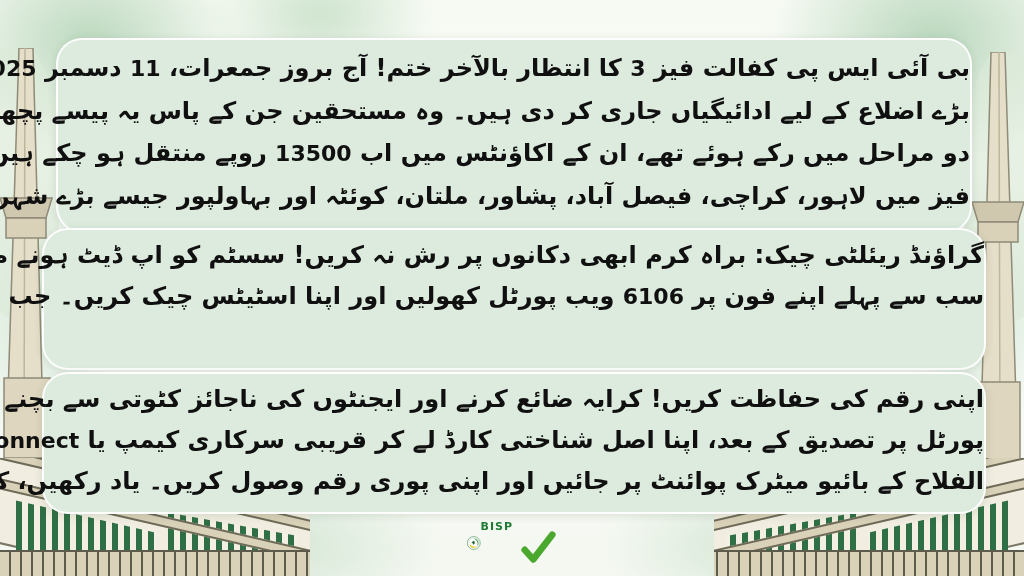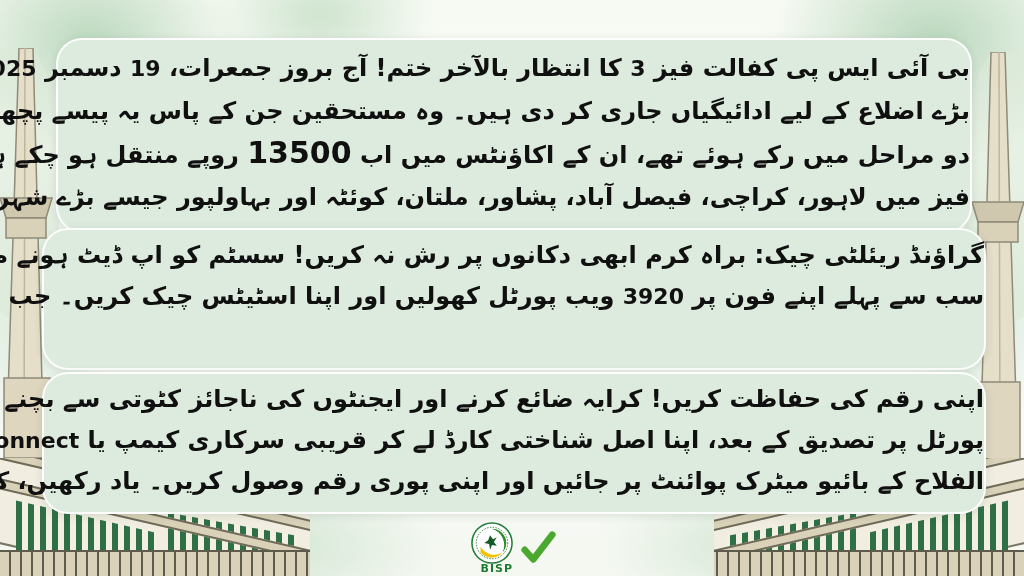--- a/index.html
+++ b/index.html
@@ -46,25 +46,25 @@
     font-weight:700;
   }
   .card1{left:56px;top:38px;width:912px;height:184px;padding-top:7px;font-size:24px;}
   .card1 .line{line-height:42px;}
   .card2{left:42px;top:228px;width:940px;height:133px;padding-top:5px;font-size:24px;}
   .card2 .line{line-height:41px;}
   .card3{left:42px;top:372px;width:940px;height:133px;padding-top:5px;font-size:24px;}
   .card3 .line{line-height:41px;}
   .line{white-space:nowrap;}
   .latin{font-family:"DejaVu Sans",sans-serif;font-weight:700;font-size:22px;}
-  .latin.big{font-size:30px;font-weight:800;letter-spacing:.5px;}
+  .latin.big{font-size:22px;font-weight:800;letter-spacing:.5px;}
 
   
   .footer{position:absolute;left:0;right:0;bottom:2px;height:52px;display:flex;align-items:center;justify-content:center;gap:6px;z-index:3;}
-  .bisp-logo{position:relative;width:46px;height:52px;display:flex;flex-direction:column;align-items:flex-end;}
+  .bisp-logo{position:relative;width:46px;height:52px;display:flex;flex-direction:row;align-items:flex-start;}
   .bisp-label{font-size:11px;font-weight:800;color:var(--logo_green,#1f7a33);letter-spacing:1px;line-height:9px;}
 </style>
 </head>
 <body>
 
 <div id="poster">
 
   <div class="wash w1"></div>
   <div class="wash w2"></div>
   <div class="wash w3"></div>
@@ -106,28 +106,28 @@
   <div class="corner rightside">
     <div class="slope-plane"></div>
     <div class="comb c1"></div>
     <div class="comb c2"></div>
     <div class="beam b1"></div>
     <div class="beam b2"></div>
     <div class="colonnade"></div>
   </div>
 
   <div class="card card1">
-      <div class="line">بی آئی ایس پی کفالت فیز <span class="latin">3</span> کا انتظار بالآخر ختم! آج بروز جمعرات، <span class="latin">19</span> دسمبر <span class="latin">2025</span> کو حکومت نے </div>
+      <div class="line">بی آئی ایس پی کفالت فیز <span class="latin">3</span> کا انتظار بالآخر ختم! آج بروز جمعرات، <span class="latin">11</span> دسمبر <span class="latin">2025</span> کو حکومت نے </div>
       <div class="line">بڑے اضلاع کے لیے ادائیگیاں جاری کر دی ہیں۔ وہ مستحقین جن کے پاس یہ پیسے پچھلے</div>
       <div class="line">دو مراحل میں رکے ہوئے تھے، ان کے اکاؤنٹس میں اب <span class="latin big">13500</span> روپے منتقل ہو چکے ہیں۔ اس</div>
       <div class="line">فیز میں لاہور، کراچی، فیصل آباد، پشاور، ملتان، کوئٹہ اور بہاولپور جیسے بڑے شہر شامل ہیں۔</div>
     </div>
   <div class="card card2">
       <div class="line">گراؤنڈ ریئلٹی چیک: براہ کرم ابھی دکانوں پر رش نہ کریں! سسٹم کو اپ ڈیٹ ہونے میں کچھ گھنٹے لگتے ہیں۔</div>
-      <div class="line">سب سے پہلے اپنے فون پر <span class="latin">3920</span> ویب پورٹل کھولیں اور اپنا اسٹیٹس چیک کریں۔ جب تک پورٹل</div>
+      <div class="line">سب سے پہلے اپنے فون پر <span class="latin">6106</span> ویب پورٹل کھولیں اور اپنا اسٹیٹس چیک کریں۔ جب تک پورٹل</div>
     </div>
   <div class="card card3">
       <div class="line">اپنی رقم کی حفاظت کریں! کرایہ ضائع کرنے اور ایجنٹوں کی ناجائز کٹوتی سے بچنے کا یہی واحد طریقہ ہے۔</div>
       <div class="line">پورٹل پر تصدیق کے بعد، اپنا اصل شناختی کارڈ لے کر قریبی سرکاری کیمپ یا <span class="latin">HBL Konnect</span>/بینک</div>
       <div class="line">الفلاح کے بائیو میٹرک پوائنٹ پر جائیں اور اپنی پوری رقم وصول کریں۔ یاد رکھیں، کٹوتی دینا منع ہے!</div>
     </div>
 
   <div class="footer">
     <div class="bisp-logo">
       <svg width="42" height="42" viewBox="0 0 44 44">

